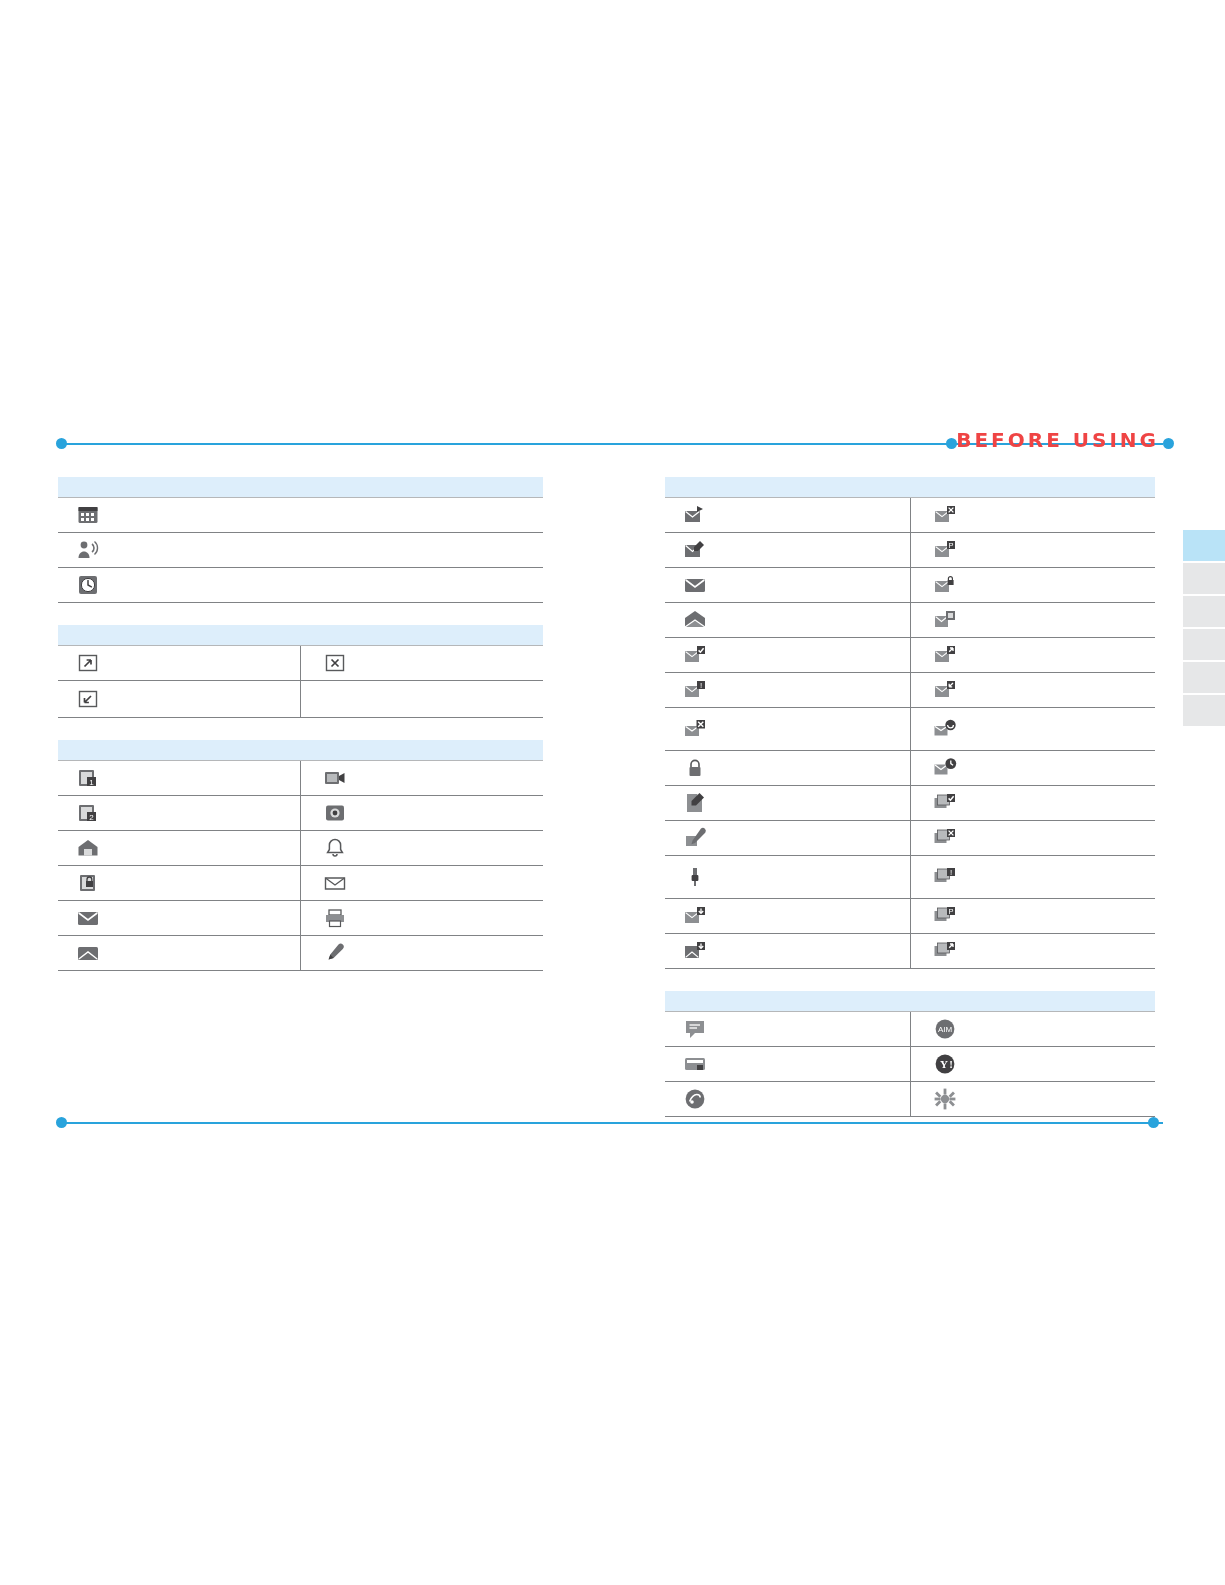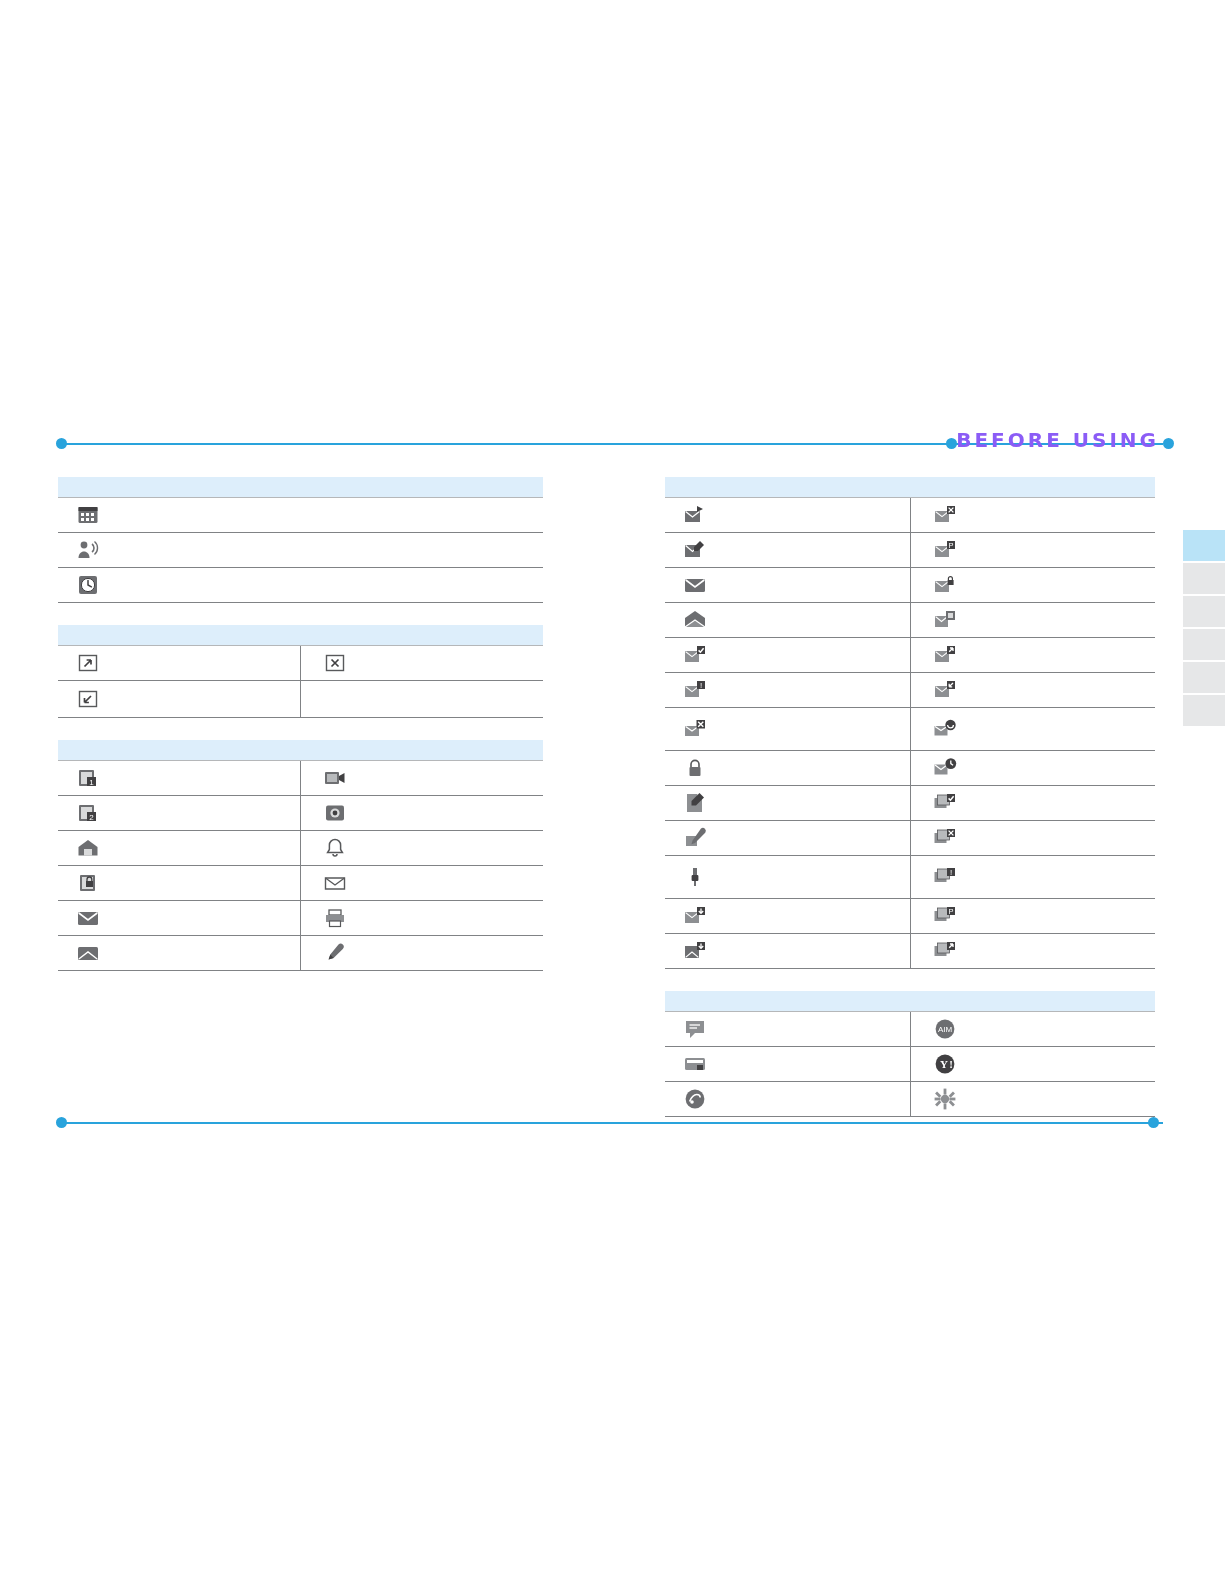--- a/index.html
+++ b/index.html
@@ -43,21 +43,21 @@
   .dot-bl { left: 56px; top: 1117px; }
   .dot-br { left: 1148px; top: 1117px; }
 
   .section-title {
     position: absolute;
     right: 66px;
     top: 428px;
     font-size: 20px;
     letter-spacing: 3px;
     font-weight: bold;
-    color: #8b5cf6;
+    color: #ef4444;
     font-family: "DejaVu Sans", sans-serif;
   }
 
   
   .side-tabs {
     position: absolute;
     right: 0;
     top: 530px;
     width: 42px;
   }

